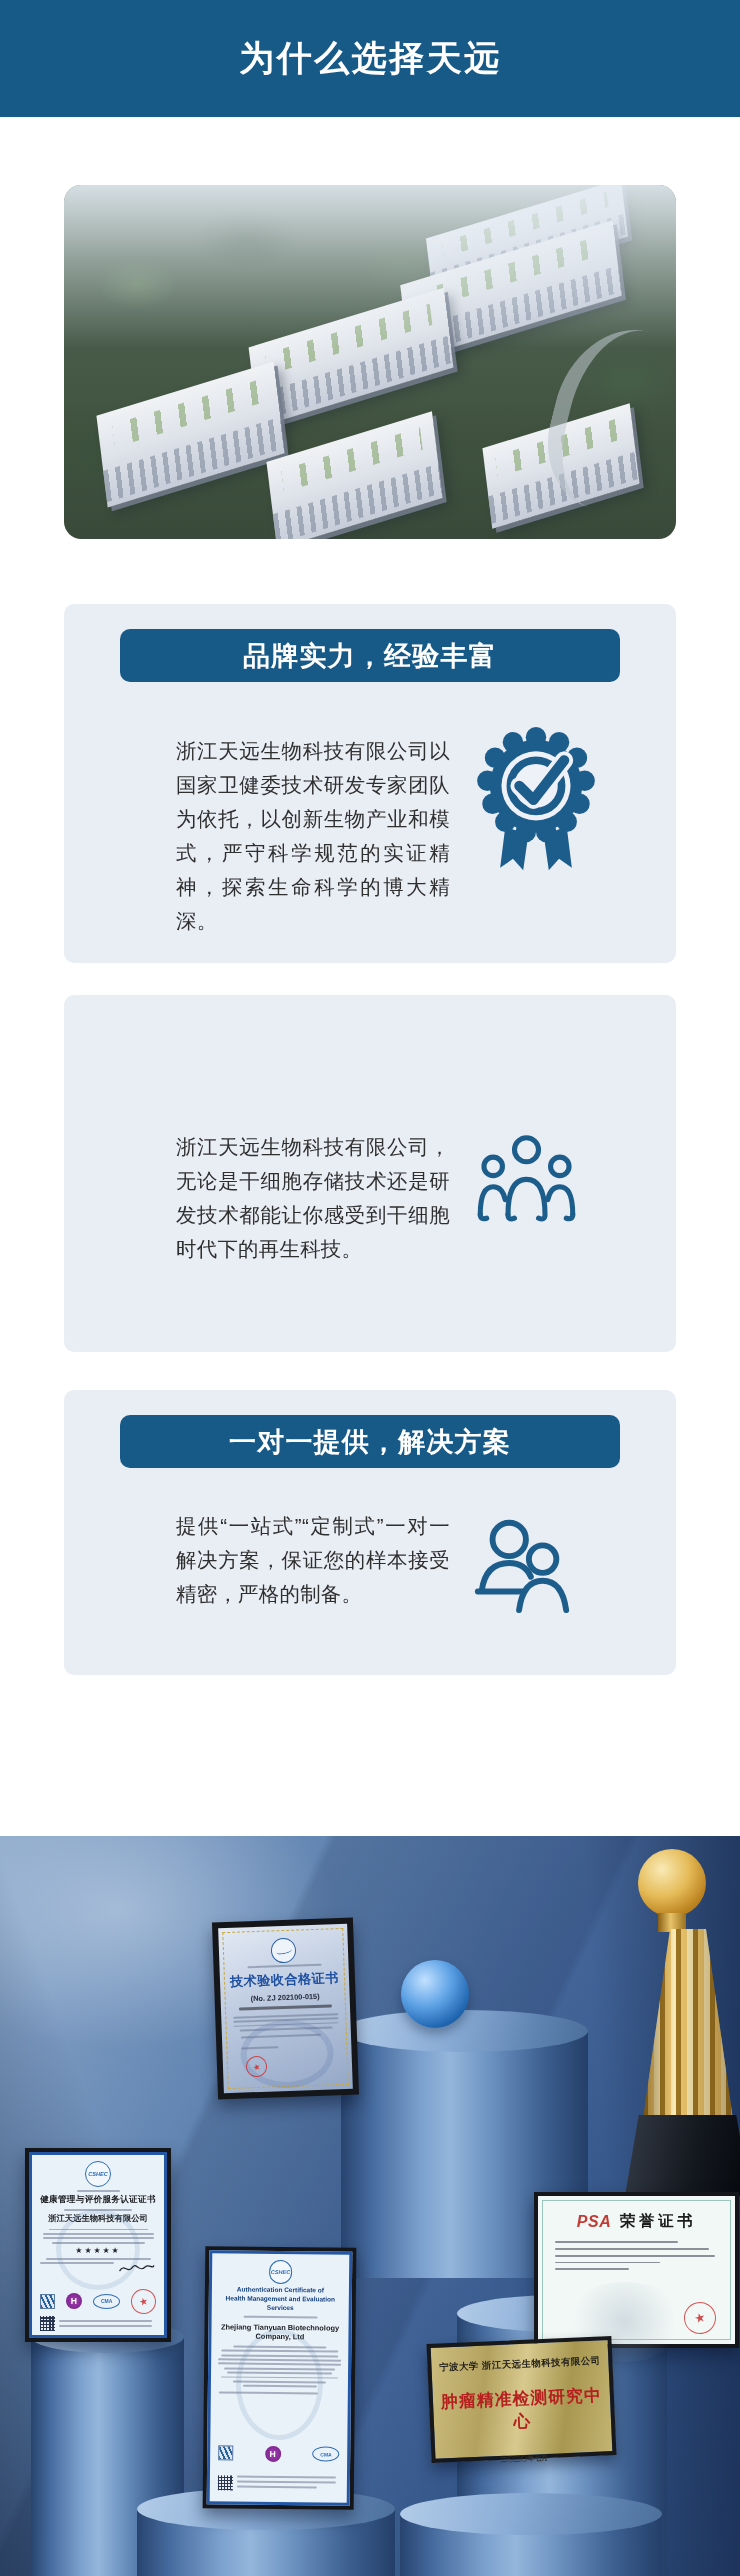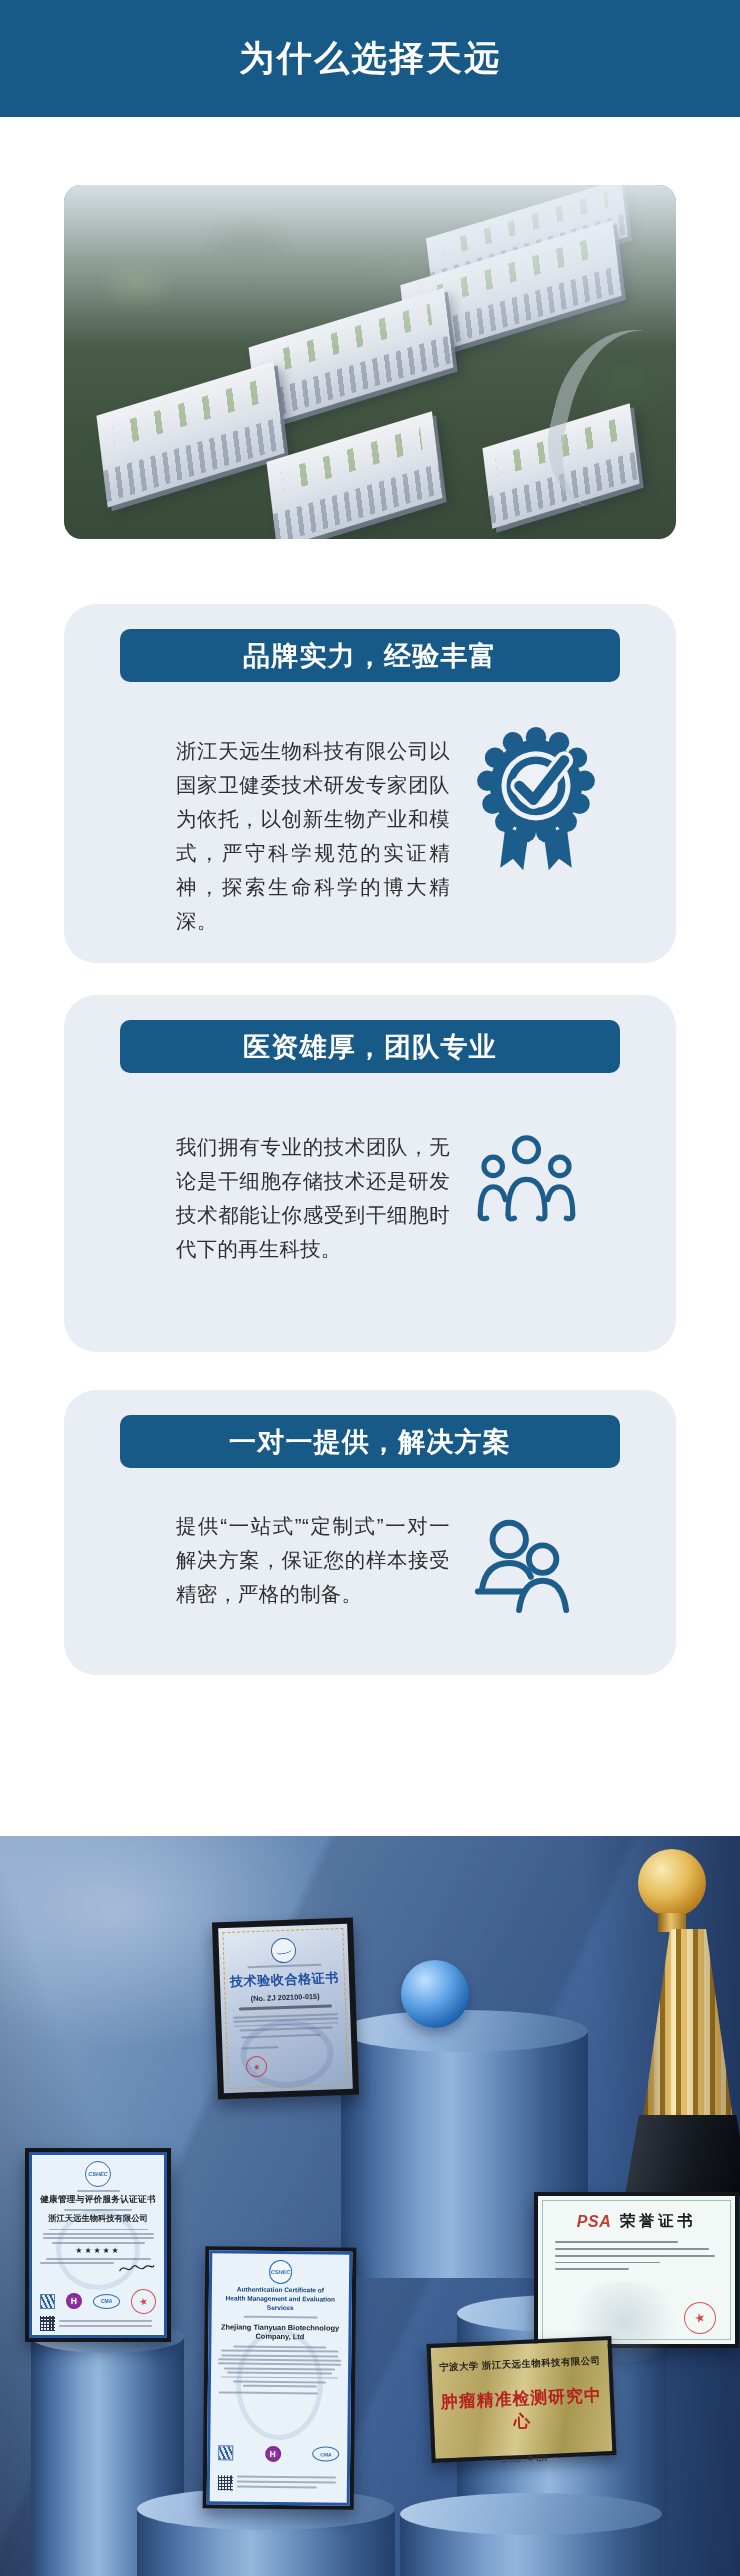--- a/index.html
+++ b/index.html
@@ -24,21 +24,21 @@
       radial-gradient(93px 62px at 8% 75%, rgba(58,82,60,.85), transparent 70%),
       radial-gradient(80px 56px at 45% 88%, rgba(66,92,66,.8), transparent 70%),
       linear-gradient(180deg,#62755f 0%,#4c5f4e 35%,#40523f 70%,#394a3a 100%);}
   .photo .fog{position:absolute;top:0;left:0;right:0;height:46%;background:linear-gradient(180deg,rgba(226,234,242,.9) 0%,rgba(222,231,240,.45) 45%,rgba(220,230,240,0) 100%);}
   .bld{position:absolute;transform:rotate(-17deg) skewX(-10deg);background:linear-gradient(180deg,#f0f2f5 0%,#dfe3ea 45%,#c6cdd9 100%);box-shadow:3.7px 5px 0 rgba(116,126,142,.85),7.4px 8.6px 11px rgba(30,40,50,.35);}
   .bld::after{content:"";position:absolute;left:8%;right:8%;top:14%;height:26%;background:repeating-linear-gradient(90deg,transparent 0 18.5px,rgba(122,158,96,.55) 18.5px 25px);}
   .bld .win{position:absolute;left:0;right:0;bottom:6%;height:34%;background:repeating-linear-gradient(90deg,rgba(120,132,150,.55) 0 5px,transparent 5px 12.3px);}
   .road{position:absolute;right:-25px;bottom:25px;width:148px;height:185px;border-left:16px solid rgba(190,198,206,.55);border-radius:50% 0 0 40%;transform:rotate(14deg);}
 
   
-  .card{position:absolute;left:64px;width:612px;background:#e9edf4;border-radius:32px;}
+  .card{position:absolute;left:64px;width:612px;background:#e9edf4;border-radius:10px;}
   .card1{top:604px;height:359px;}
   .card2{top:995px;height:357px;}
   .card3{top:1390px;height:285px;}
   .card .titlebar{position:absolute;top:25px;left:56px;width:500px;height:53px;background:#175a87;border-radius:10px;display:flex;align-items:center;justify-content:center;}
   .card .titlebar span{color:#ffffff;font-size:27px;font-weight:bold;letter-spacing:1.2px;}
   .card .body{position:absolute;left:88px;width:274px;font-size:20.4px;line-height:34px;color:#2f2f2f;letter-spacing:0.3px;text-align:justify;margin-left:24px;}
   .card1 .body{top:110px;}
   .card2 .body{top:115px;}
   .card3 .body{top:99px;}
   .iconbox{position:absolute;}
@@ -197,24 +197,21 @@
         </g>
         <circle cx="50" cy="46" r="27" fill="#eef1f7"></circle>
         <circle cx="50" cy="46" r="20" fill="none" stroke="#1d5d8c" stroke-width="6"></circle>
         <polyline points="37,46 48,57 72,26" fill="none" stroke="#eef1f7" stroke-width="14" stroke-linecap="round" stroke-linejoin="round"></polyline>
         <polyline points="37,46 48,57 72,26" fill="none" stroke="#1d5d8c" stroke-width="8" stroke-linecap="round" stroke-linejoin="round"></polyline>
       </svg>
     </div>
   </section>
 
   <section class="card card2">
-    <div class="titlebar">
-      <span>医资雄厚，团队专业</span>
-    </div>
-    <p class="body">我们拥有专业的技术团队，无论是干细胞存储技术还是研发技术都能让你感受到干细胞时代下的再生科技。</p>
+    <p class="body">浙江天远生物科技有限公司，无论是干细胞存储技术还是研发技术都能让你感受到干细胞时代下的再生科技。</p>
     <div class="iconbox">
       <svg viewBox="0 0 120 104" width="111" height="111">
         <g fill="none" stroke="#1d5d8c" stroke-width="5.5" stroke-linecap="round">
           <circle cx="60" cy="22" r="13"></circle>
           <path d="M40,92 Q40,54 60,54 Q80,54 80,92 Q80,99 73,96"></path>
           <circle cx="24" cy="40" r="10"></circle>
           <path d="M10,92 Q10,62 24,62 Q34,62 37,76"></path>
           <path d="M10,92 Q10,98 17,96"></path>
           <circle cx="96" cy="40" r="10"></circle>
           <path d="M110,92 Q110,62 96,62 Q86,62 83,76"></path>

